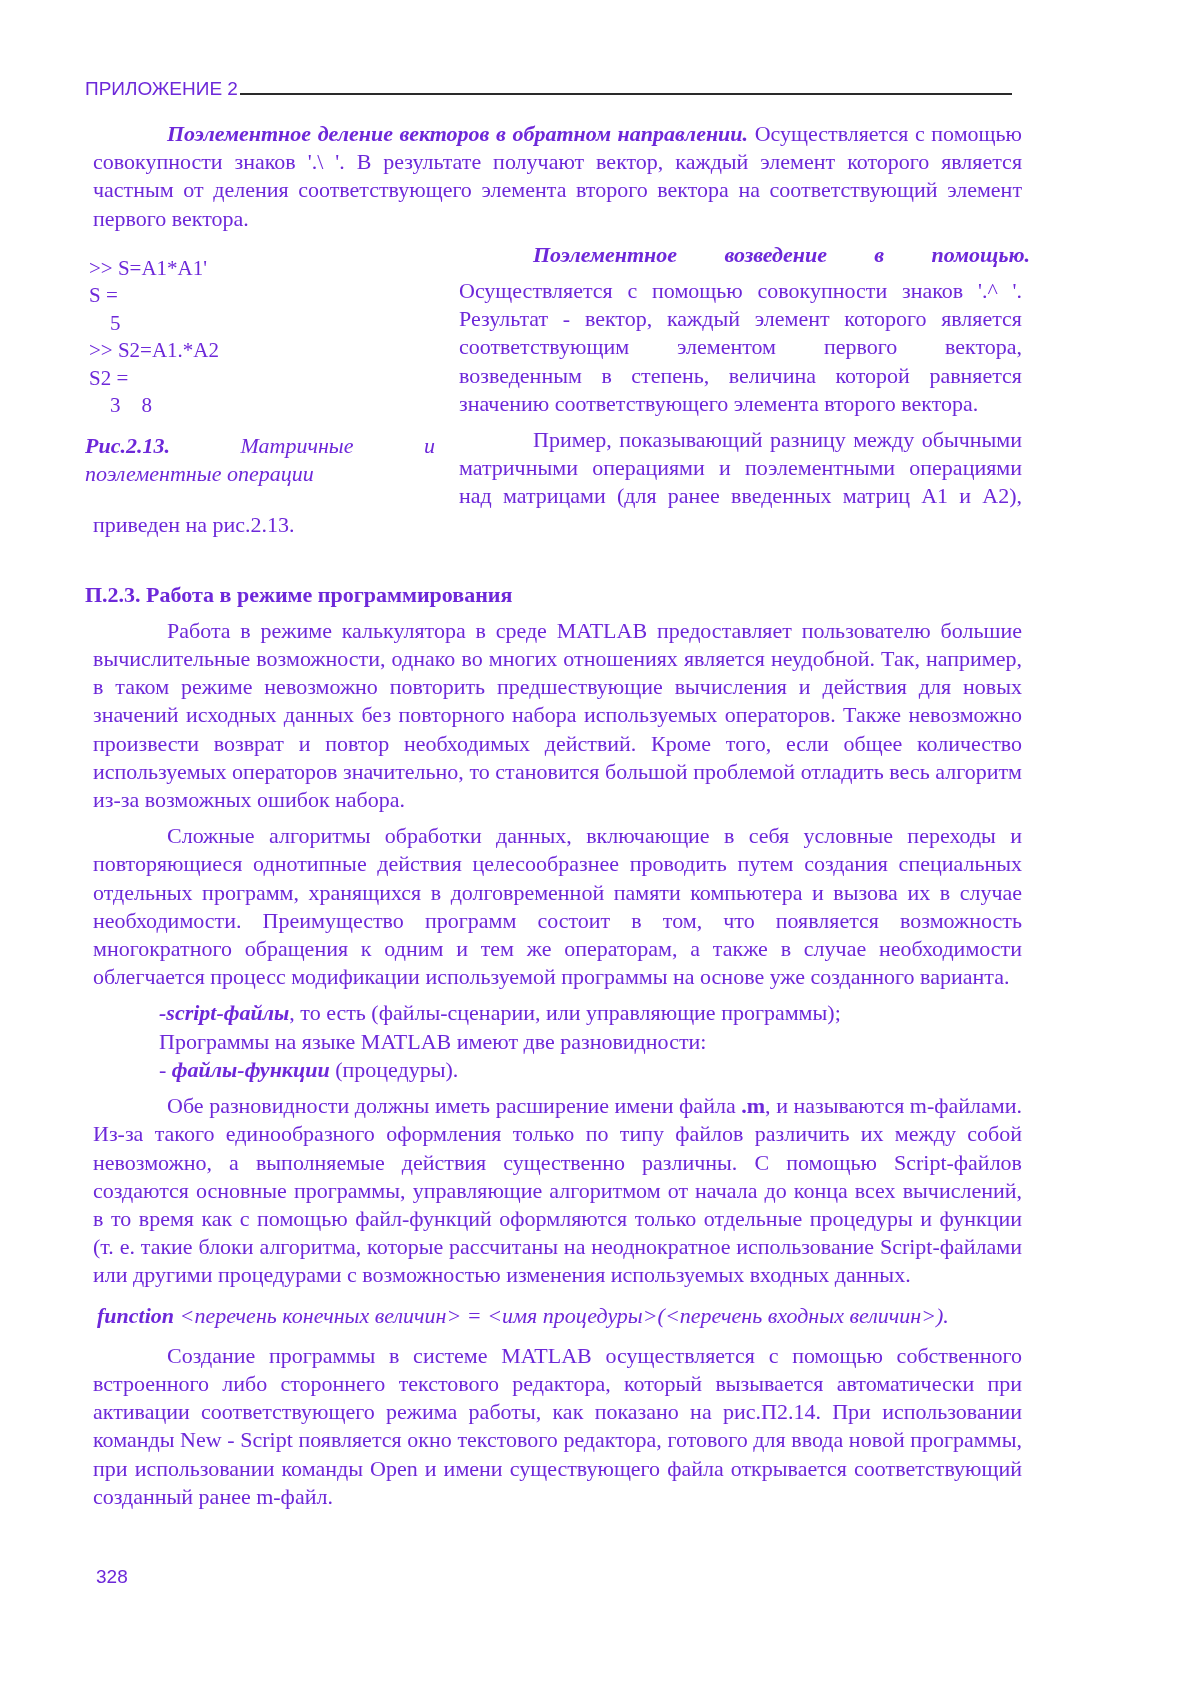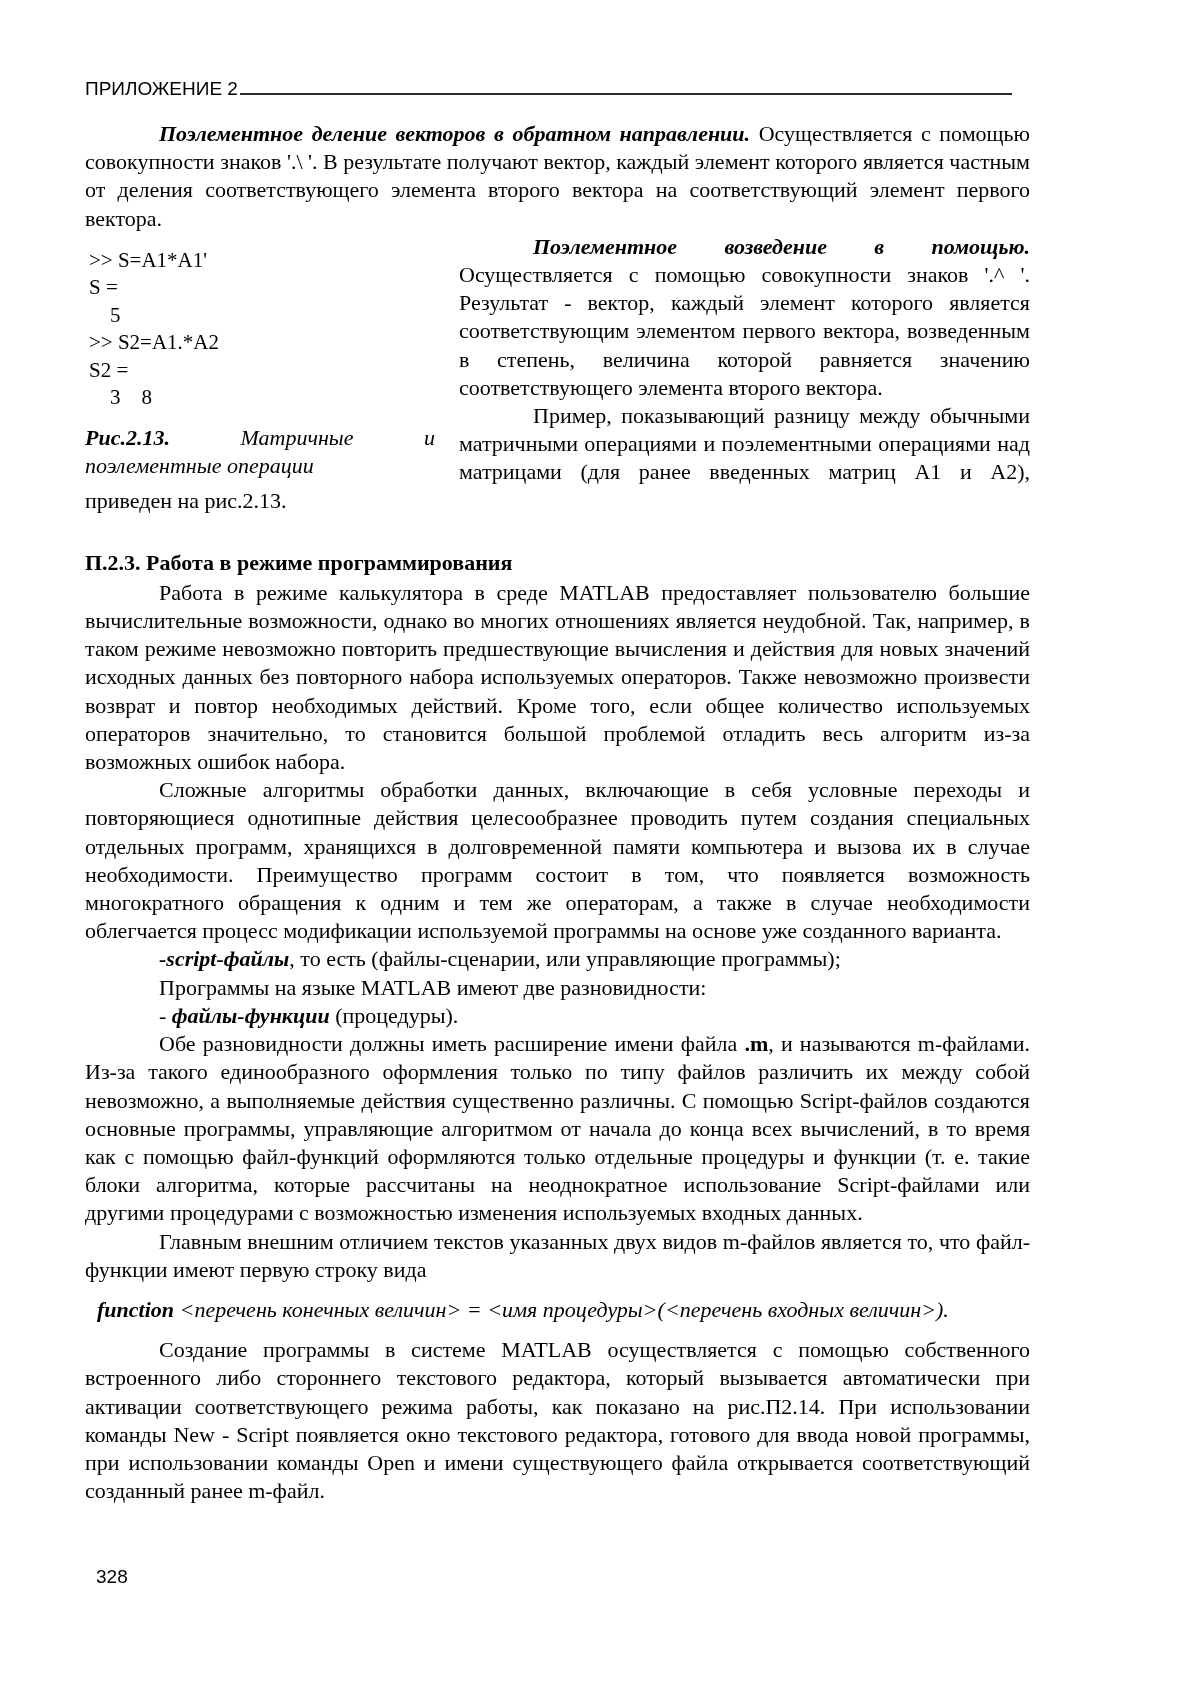--- a/index.html
+++ b/index.html
@@ -2,21 +2,21 @@
 <html lang="ru"><head>
 <meta charset="utf-8">
 <style>
   html,body{margin:0;padding:0;background:#e8e8e8;}
   .page{
     position:relative;
     width:1200px;height:1697px;
     background:#ffffff;
     margin:0 auto;
     font-family:"Liberation Serif", serif;
-    color:#000000;
+    color:#6d28d9;
     overflow:hidden;
   }
   .content{
     position:absolute;
     left:85px;top:78px;
     width:945px;
   }
   
   .hdr{
     display:flex;align-items:baseline;
@@ -28,21 +28,21 @@
     flex:1 1 auto;
     border-bottom:2px solid #2a2a2a;
     margin:0 18px 3px 2px;
     height:1px;
   }
   
   .para{
     font-size:22px;line-height:28.2px;
     text-align:justify;
     text-indent:74px;
-    margin:0;
+    margin:8px;
   }
   .noindent{text-indent:0;}
   .bi{font-weight:bold;font-style:italic;}
   .b{font-weight:bold;}
   
   .figure{
     float:left;
     width:350px;
     margin:4px 24px 0 0;
   }
@@ -131,21 +131,20 @@
     <p class="para">Сложные алгоритмы обработки данных, включающие в себя условные переходы и повторяющиеся однотипные действия целесообразнее проводить путем создания специальных отдельных программ, хранящихся в долговременной памяти компьютера и вызова их в случае необходимости. Преимущество программ состоит в том, что появляется возможность многократного обращения к одним и тем же операторам, а также в случае необходимости облегчается процесс модификации используемой программы на основе уже созданного варианта.</p>
 
     <p class="oneline"><span class="bi">-script-файлы</span><span>, то есть  (файлы-сценарии, или управляющие программы);</span></p>
 
     <p class="oneline">Программы на языке MATLAB имеют две разновидности:</p>
 
     <p class="oneline"><span>- </span><span class="bi">файлы-функции</span><span> (процедуры).</span></p>
 
     <p class="para"><span>Обе разновидности должны иметь расширение имени файла </span><span class="b">.m</span><span>, и называются m-файлами. Из-за такого единообразного оформления только по типу файлов различить их между собой невозможно, а выполняемые действия существенно различны. С помощью Script-файлов создаются основные программы, управляющие алгоритмом от начала до конца всех вычислений, в то время как с помощью файл-функций оформляются только отдельные процедуры и функции (т. е. такие блоки алгоритма, которые рассчитаны на неоднократное использование Script-файлами или другими процедурами с возможностью изменения используемых входных данных.</span></p>
 
-    <p class="para">Главным внешним отличием текстов указанных двух видов m-файлов является то, что файл-функции имеют первую строку вида</p>
 
     <p class="func-line"><span class="bi">function</span><span> &lt;перечень конечных величин&gt; = &lt;имя процедуры&gt;(&lt;перечень входных величин&gt;).</span></p>
 
     <p class="para">Создание программы в системе MATLAB осуществляется с помощью собственного встроенного либо стороннего текстового редактора, который вызывается автоматически при активации соответствующего режима работы, как показано на рис.П2.14. При использовании команды New - Script появляется окно текстового редактора, готового для ввода новой программы, при использовании команды Open и имени существующего файла открывается соответствующий  созданный ранее m-файл.</p>
 
   </div>
 
   <div class="page-number">328</div>
 </div>
 

